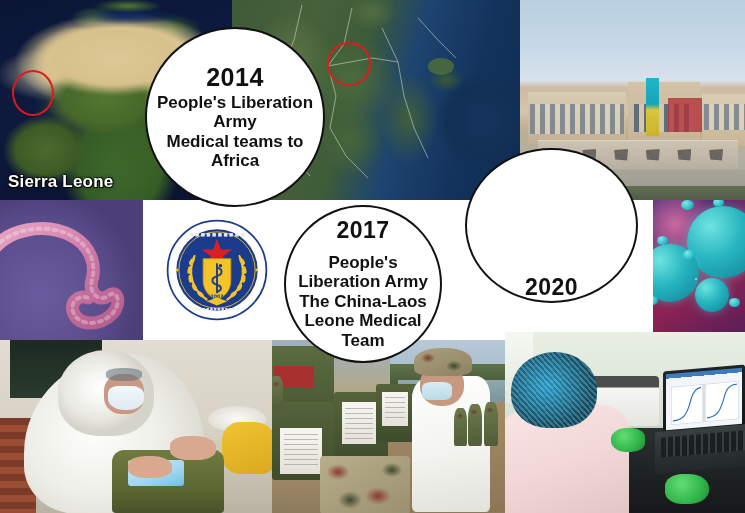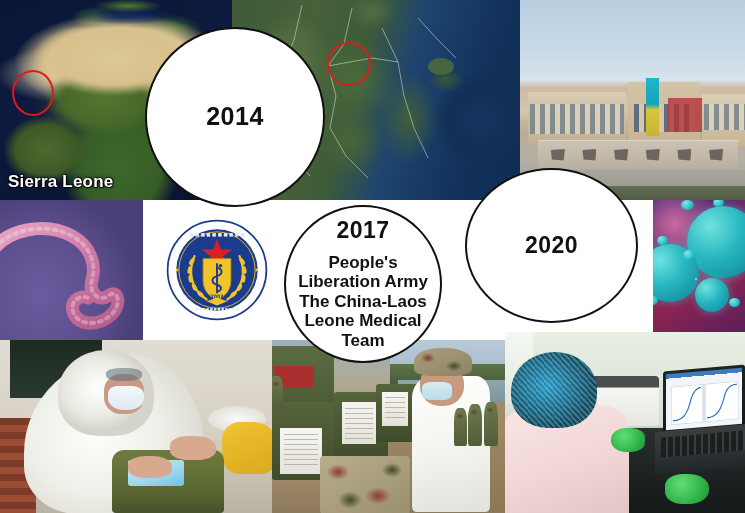--- a/index.html
+++ b/index.html
@@ -405,21 +405,21 @@
   }
 
   #c2014{left:145px;top:27px;width:180px;height:180px;}
   #c2014 .yr{font-size:25px;line-height:27px;margin-bottom:2px;}
   #c2014 .body{font-size:17px;line-height:19.5px;width:212px;}
 
   #c2017{left:284px;top:205px;width:158px;height:158px;}
   #c2017 .yr{font-size:23px;line-height:25px;margin-bottom:10px;}
   #c2017 .body{font-size:17px;line-height:19.5px;width:176px;}
 
-  #c2020{left:465px;top:168px;width:173px;height:155px;}
+  #c2020{left:465px;top:148px;width:173px;height:155px;justify-content:flex-end;}
   #c2020 .yr{font-size:23px;line-height:26px;margin-bottom:1px;}
   #c2020 .body{font-size:17px;line-height:19.5px;width:200px;}
 </style>
 </head>
 <body>
 
 <div id="stage">
 
   <div class="tile africa" style="left:0;top:0;width:232px;height:200px;">
     <div class="med-sea"></div>
@@ -603,20 +603,24 @@
     <div class="lab-keyboard"></div>
     <div class="lab-body"></div>
     <div class="lab-head"></div>
     <div class="lab-cap"></div>
     <div class="lab-glove" style="left:106px;top:96px;width:34px;height:24px;border-radius:46% 40% 40% 46%;"></div>
     <div class="lab-glove" style="left:160px;top:142px;width:44px;height:30px;border-radius:40% 46% 46% 40%;"></div>
   </div>
 
   <div class="callout" id="c2014">
     <div class="yr">2014</div>
+    <div class="body">People's Liberation
+Army
+Medical teams to
+Africa</div>
   </div>
 
   <div class="callout" id="c2017">
     <div class="yr">2017</div>
     <div class="body">People's
 Liberation Army
 The China-Laos
 Leone Medical
 Team</div>
   </div>

